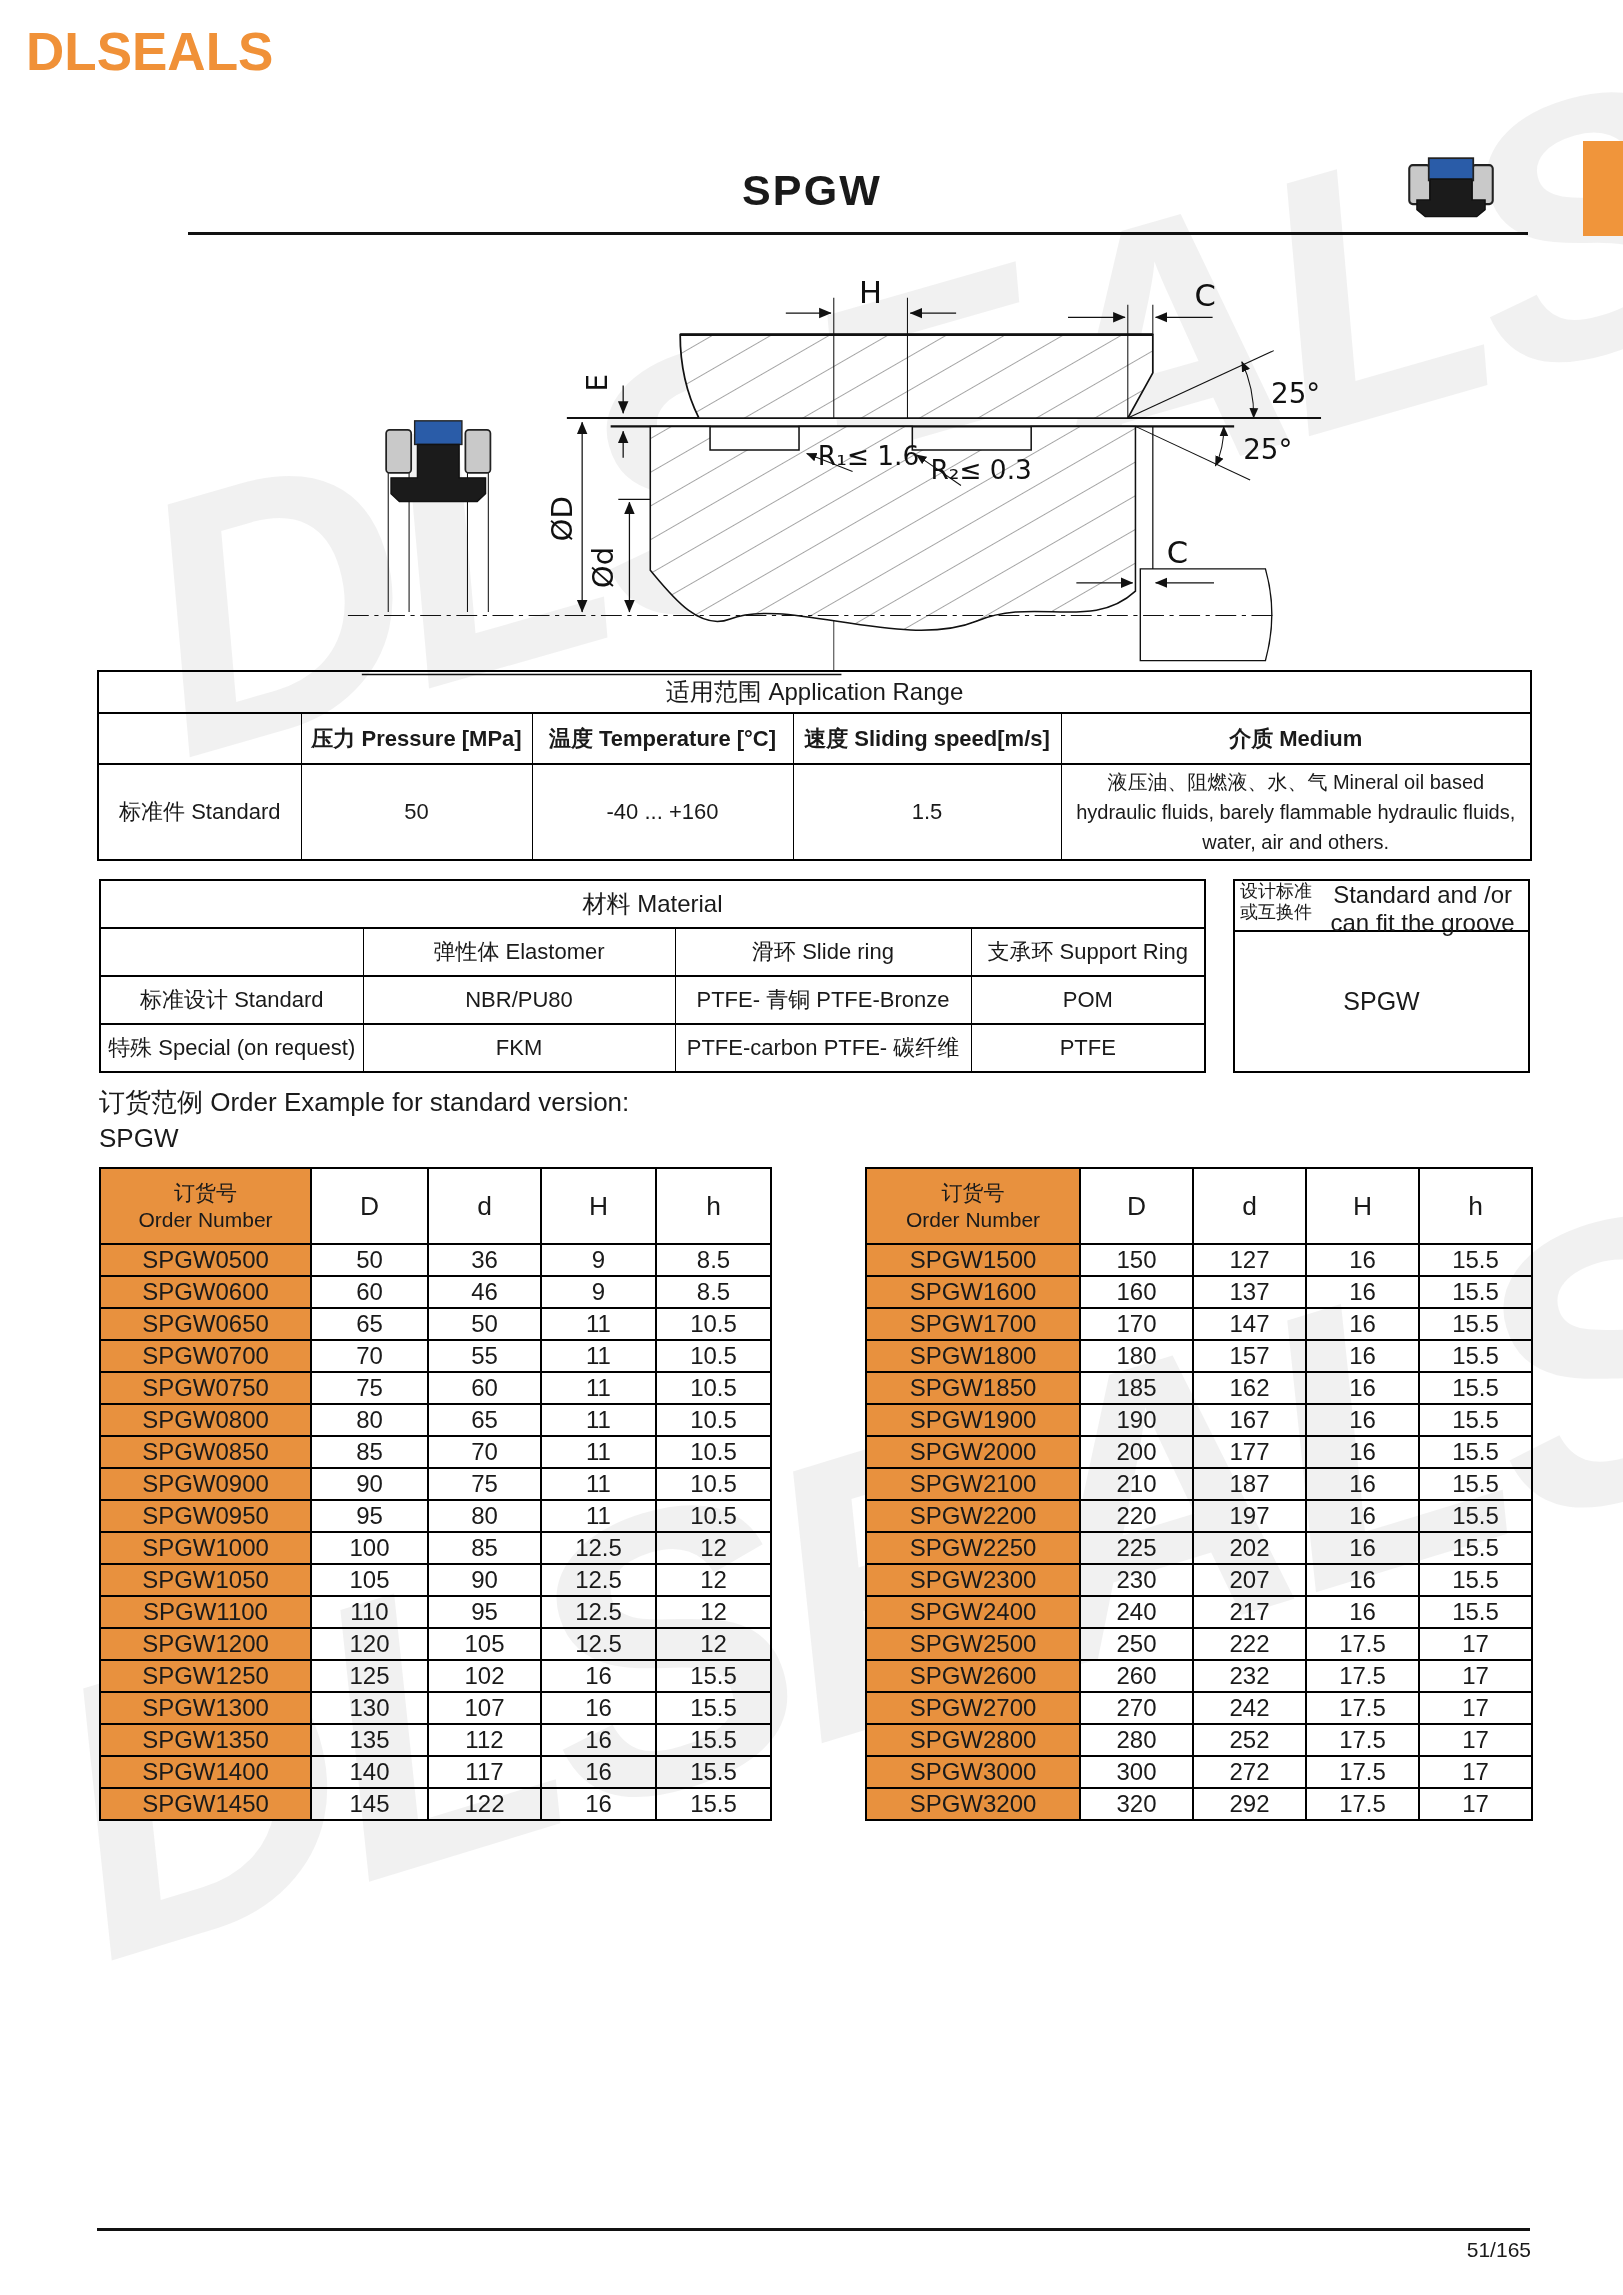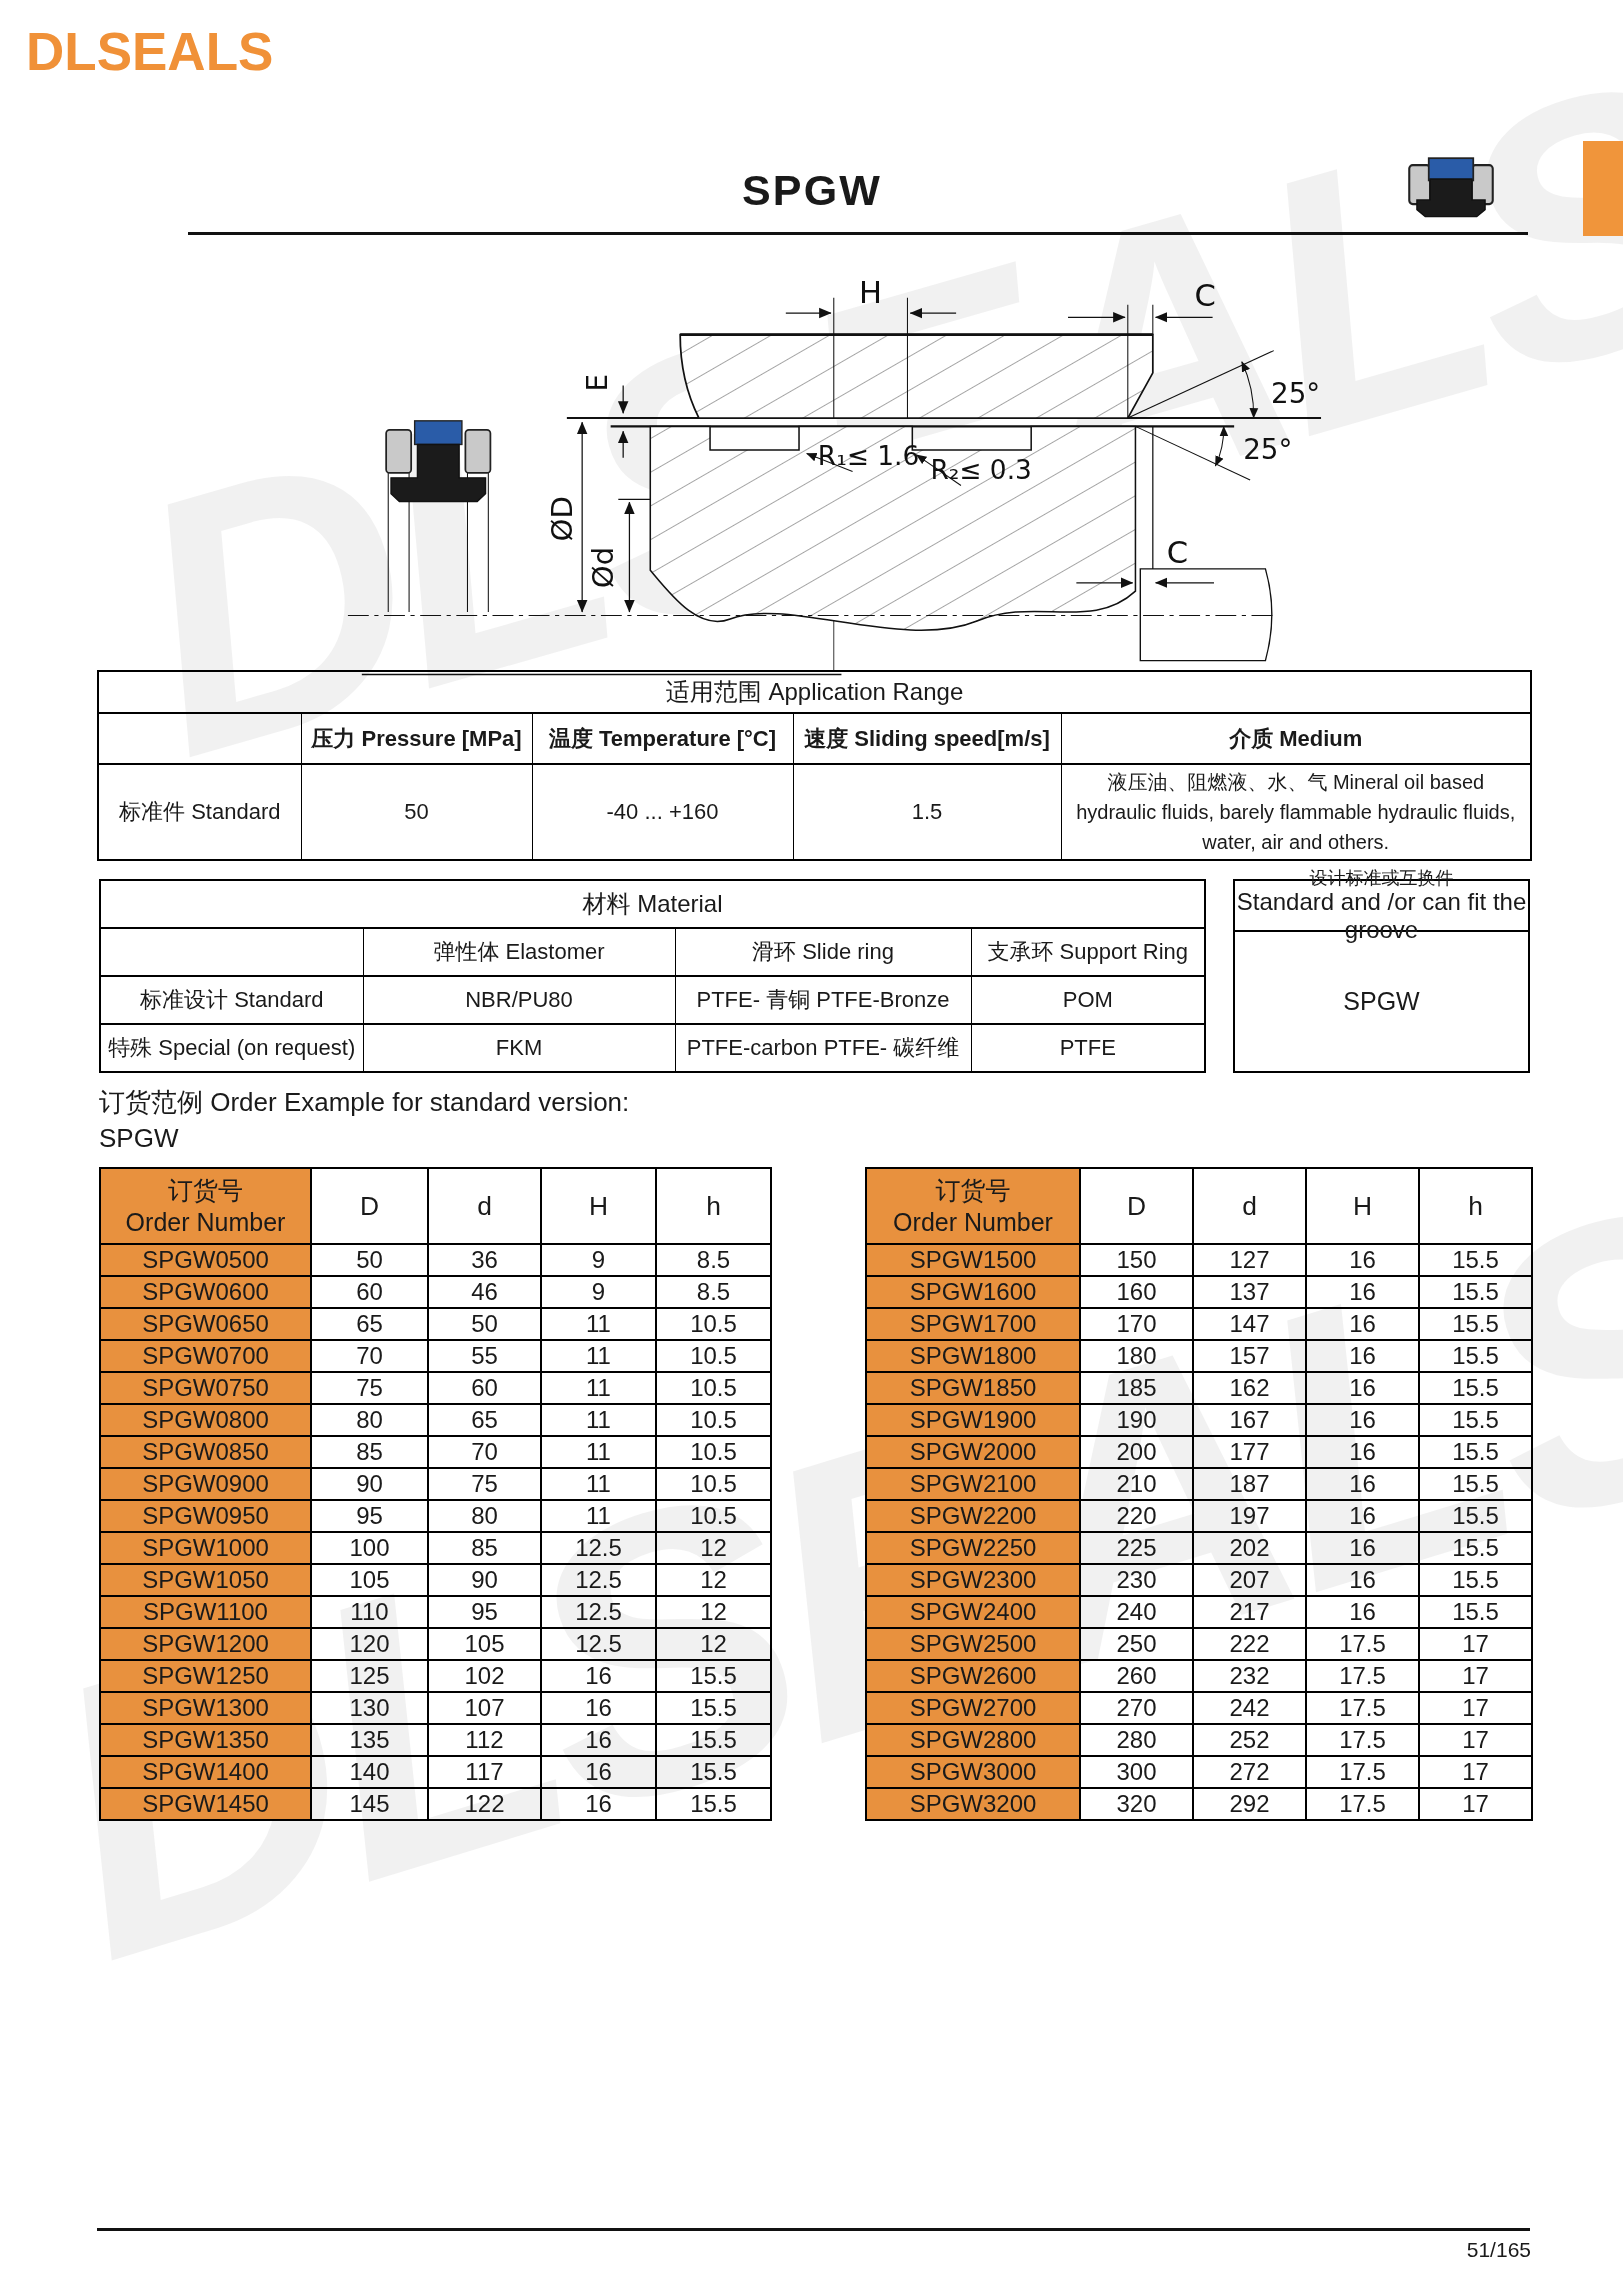--- a/index.html
+++ b/index.html
@@ -35,32 +35,32 @@
   .app-table .t-data td{height:94px;}
   .app-table .medium{font-size:20px;line-height:1.5;padding:0 9.7px;}
   
   .mat-table{left:99px;top:879px;width:1105px;border:2.8px solid #000;}
   .mat-table td{border:1.7px solid #000;border-top-width:2.8px;border-bottom-width:2.8px;
                 font-size:22px;height:46px;}
   .mat-table .t-title td{font-size:24px;}
   
   .groove-box{left:1233px;top:879px;width:297px;height:194px;border:2.1px solid #000;
               z-index:2;box-sizing:border-box;}
-  .gb-head{border-bottom:2.1px solid #000;height:49px;display:flex;flex-direction:column;
+  .gb-head{border-bottom:2.1px solid #000;height:49px;display:flex;
            justify-content:center;text-align:center;}
   .gb-zh{font-size:18px;line-height:1.15;}
   .gb-en{font-size:24px;line-height:1.15;}
   .gb-body{height:139px;display:flex;align-items:center;justify-content:center;font-size:25px;}
   
   .order-example{left:99px;top:1085px;font-size:26px;line-height:1.38;z-index:2;}
   
   .order-table{border:2.8px solid #000;}
   .order-table th,.order-table td{border:2.1px solid #000;}
   .order-table thead th{height:74px;font-size:26.4px;}
-  .order-table thead th.oncell div{font-size:25px;line-height:1.3;}
+  .order-table thead th.oncell div{font-size:21px;line-height:1.3;}
   .order-table td{height:30px;font-size:24px;}
   .oncell{background:#E8913E;}
   .ot-left{left:99px;top:1167px;width:671px;}
   .ot-right{left:865px;top:1167px;width:666px;}
   
   .footer-rule{left:97px;top:2228px;width:1433px;height:2.8px;background:#111;z-index:2;}
   .page-number{left:1322px;top:2238px;width:209px;text-align:right;font-size:21px;z-index:2;}
 </style>
 </head>
 <body>

